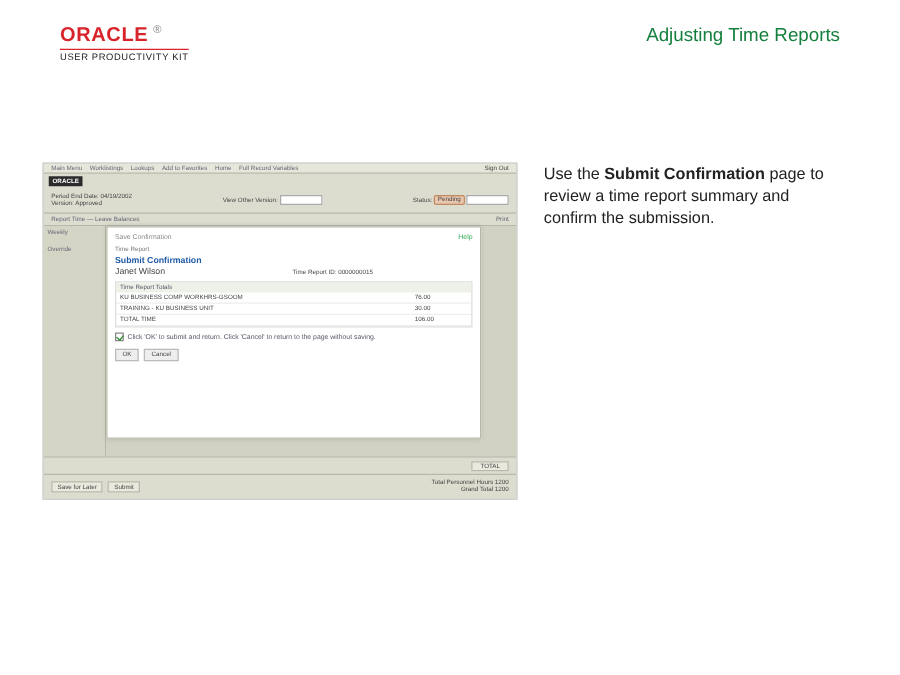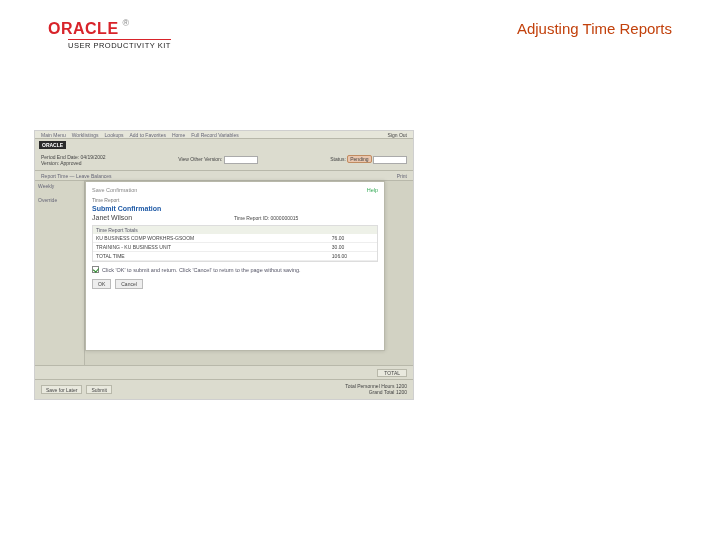--- a/index.html
+++ b/index.html
@@ -6,22 +6,22 @@
   html, body { width: 720px; height: 540px; font-family: Arial, Helvetica, sans-serif; background: #fff; color: #222; }
 
   .page { position: relative; width: 720px; height: 420px; }
 
   
   .header { position: absolute; top: 20px; left: 48px; right: 48px; display: flex; justify-content: space-between; align-items: flex-start; }
   .logo-block { display: flex; flex-direction: column; }
   .logo-row { display: flex; align-items: center; gap: 4px; }
   .logo-word { font-size: 16px; font-weight: 700; letter-spacing: 0.5px; color: #d8232a; }
   .logo-tm { font-size: 9px; color: #888; position: relative; top: -6px; }
-  .logo-tag { font-size: 7.5px; letter-spacing: 0.5px; color: #222; border-top: 1.5px solid #d8232a; margin-top: 1px; padding-top: 1px; margin-left: 20px; }
-  .title { font-size: 15px; color: #c2410c; }
+  .logo-tag { font-size: 7.5px; letter-spacing: 0.5px; color: #222; border-top: 1.5px solid #d8232a; margin-top: 1px; padding-top: 1px; }
+  .title { font-size: 15px; color: #15803d; }
 
   
   .step-col { position: absolute; top: 130px; left: 435px; width: 240px; font-size: 13px; line-height: 1.35; }
   .step-label { margin-bottom: 22px; }
   .step-body strong { font-weight: 700; }
 
   
   .shot { position: absolute; top: 130px; left: 34px; width: 380px; height: 270px; border: 1px solid #cfcfcf; background: #dcdccf; overflow: hidden; font-size: 5px; color: #444; }
   .shot .topmenu { height: 8px; background: #e6e6da; border-bottom: 1px solid #b8b8aa; display: flex; align-items: center; padding: 0 6px; justify-content: space-between; }
   .shot .topmenu .menuitems { display: flex; gap: 6px; color: #667; }
@@ -70,20 +70,23 @@
       <div class="logo-row">
         <span class="logo-word">ORACLE</span>
         <span class="logo-tm">®</span>
       </div>
       <div class="logo-tag">USER PRODUCTIVITY KIT</div>
     </div>
     <div class="title">Adjusting Time Reports</div>
   </div>
 
   <div class="step-col">
+    <div class="step-body">
+      <span>Use the </span><strong>Submit Confirmation</strong><span> page to review a time report summary and confirm the submission.</span>
+    </div>
   </div>
 
   <div class="shot">
     <div class="topmenu">
       <div class="menuitems">
         <span>Main Menu</span>
         <span>Worklistings</span>
         <span>Lookups</span>
         <span>Add to Favorites</span>
         <span>Home</span>

